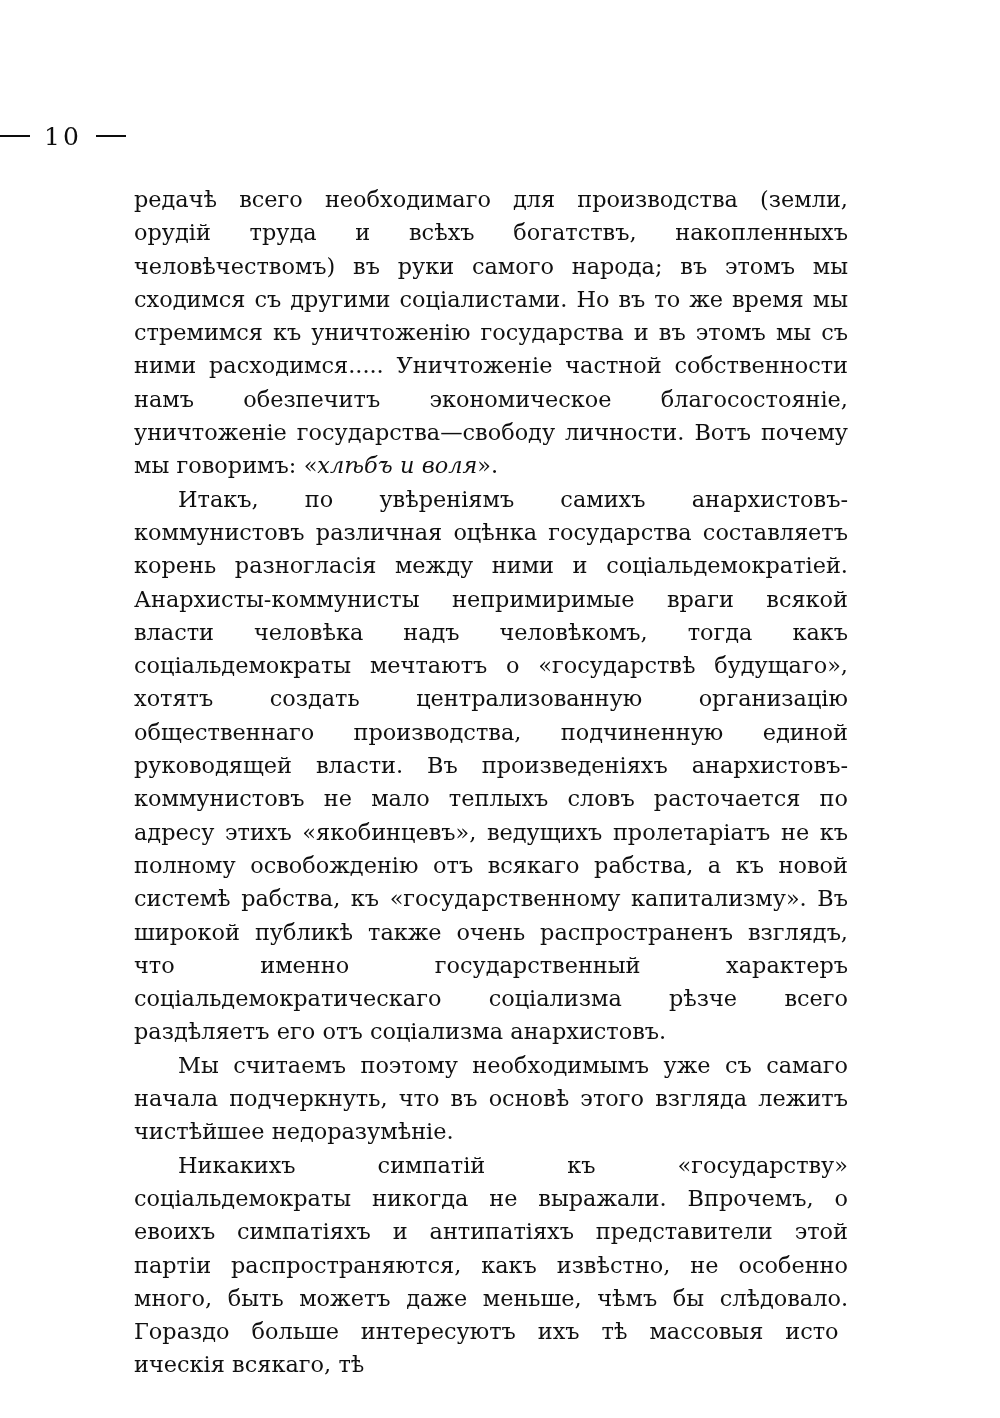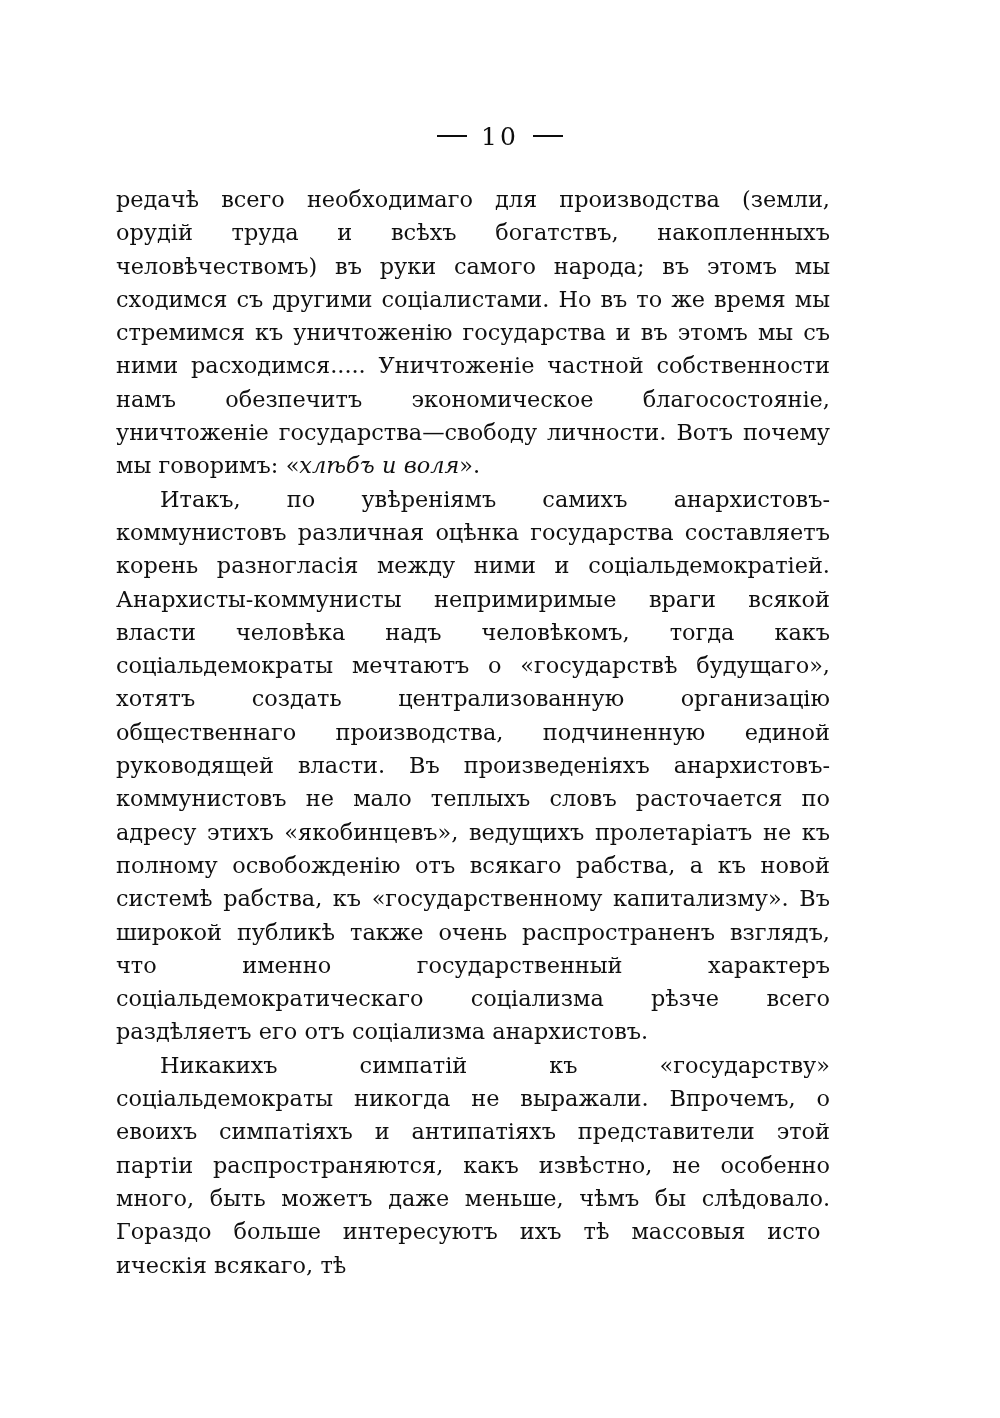--- a/index.html
+++ b/index.html
@@ -18,42 +18,42 @@
     position: relative;
     width: 1000px;
     height: 1418px;
     background: #ffffff;
   }
   .folio {
     position: absolute;
     top: 122px;
     left: 0;
     width: 1000px;
-    text-align: center;
+    text-align: left;
     font-size: 25px;
     letter-spacing: 3px;
     font-family: "DejaVu Serif", "Liberation Serif", serif;
     color: #0d0d0d;
   }
   .folio .rule {
     display: inline-block;
     width: 30px;
     border-top: 2px solid #0d0d0d;
     vertical-align: middle;
     position: relative;
     top: -3px;
   }
   .folio .num {
     display: inline-block;
     padding: 0 14px;
   }
   .body {
     position: absolute;
     top: 183px;
-    left: 116px;
+    left: 134px;
     width: 714px;
   }
   p.para {
     margin: 0;
     padding: 0;
     text-align: justify;
     text-align-last: left;
     font-size: 22.4px;
     line-height: 33.3px;
     color: #101010;
@@ -80,18 +80,19 @@
   <div class="folio">
     <span class="rule"></span><span class="num">10</span><span class="rule"></span>
   </div>
 
   <div class="body">
 
     <p class="para"><span>редачѣ всего необходимаго для производства (земли, орудій труда и всѣхъ богатствъ, накопленныхъ человѣчествомъ) въ руки самого народа; въ этомъ мы сходимся съ другими соціалистами. Но въ то же время мы стремимся къ уничтоженію государства и въ этомъ мы съ ними расходимся..... Уничтоженіе частной собственности намъ обезпечитъ экономическое благосостояніе, уничтоженіе государства—свободу личности. Вотъ почему мы говоримъ: «</span><span class="it">хлѣбъ и воля</span><span>».</span></p>
 
     <p class="para indent"><span>Итакъ, по увѣреніямъ самихъ анархистовъ-коммунистовъ различная оцѣнка государства составляетъ корень разногласія между ними и соціальдемократіей. Анархисты-коммунисты непримиримые враги всякой власти человѣка надъ человѣкомъ, тогда какъ соціальдемократы мечтаютъ о «государствѣ будущаго», хотятъ создать централизованную организацію общественнаго производства, подчиненную единой руководящей власти. Въ произведеніяхъ анархистовъ-коммунистовъ не мало теплыхъ словъ расточается по адресу этихъ «якобинцевъ», ведущихъ пролетаріатъ не къ полному освобожденію отъ всякаго рабства, а къ новой системѣ рабства, къ «государственному капитализму». Въ широкой публикѣ также очень распространенъ взглядъ, что именно государственный характеръ соціальдемократическаго соціализма рѣзче всего раздѣляетъ его отъ соціализма анархистовъ.</span></p>
 
+    <p class="para indent"><span>Мы считаемъ поэтому необходимымъ уже съ самаго начала подчеркнуть, что въ основѣ этого взгляда лежитъ чистѣйшее недоразумѣніе.</span></p>
 
     <p class="para indent"><span>Никакихъ симпатій къ «государству» соціальдемократы никогда не выражали. Впрочемъ, о евоихъ симпатіяхъ и антипатіяхъ представители этой партіи распространяются, какъ извѣстно, не особенно много, быть можетъ даже меньше, чѣмъ бы слѣдовало. Гораздо больше интересуютъ ихъ тѣ массовыя исто</span><span class="gap"></span><span>ическія всякаго, тѣ</span></p>
 
   </div>
 
 </div>
 
 </body></html>

